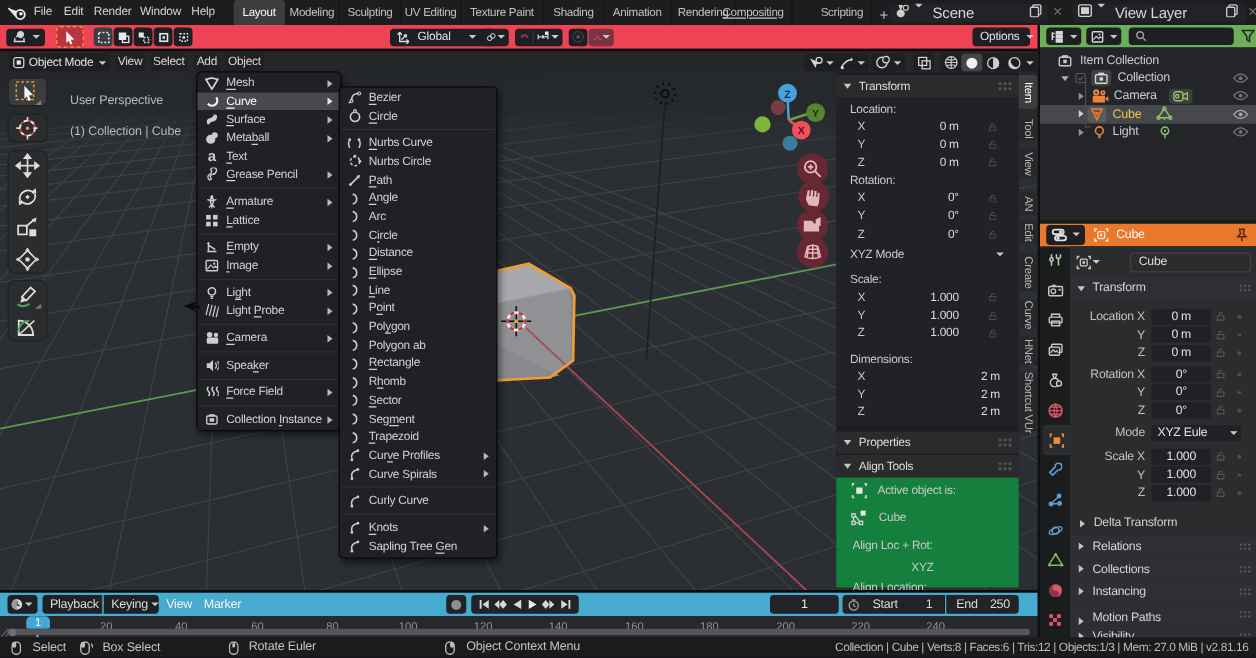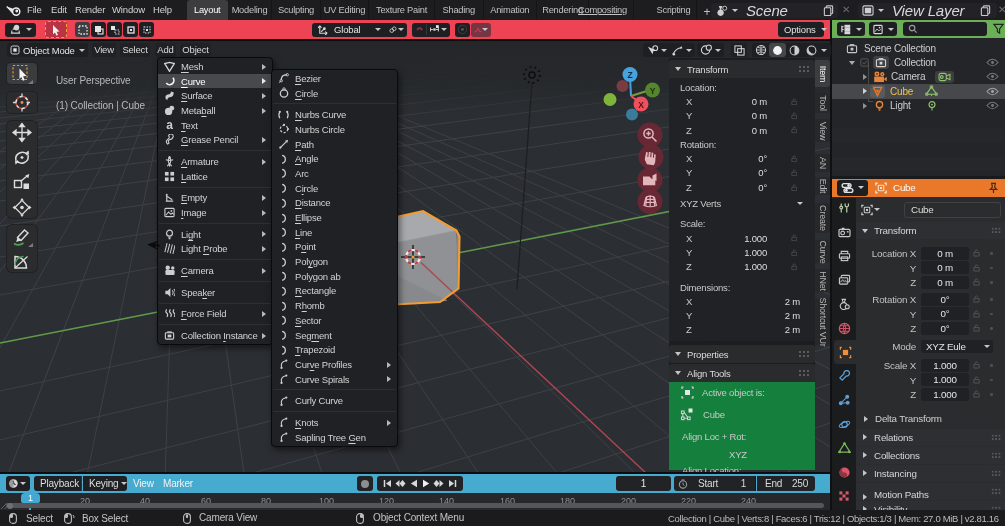--- a/index.html
+++ b/index.html
@@ -5,21 +5,21 @@
 *{margin:0;padding:0;box-sizing:border-box;}
 html,body{width:1005px;height:526px;overflow:hidden;background:#101013;}
 body{font-family:"Liberation Sans",sans-serif;position:relative;}
 .abs{position:absolute;}
 .row{display:flex;align-items:center;}
 
 #topbar{left:0;top:0;width:1005px;height:20px;background:#1d1d20;color:#d5d5d6;font-size:9.5px;letter-spacing:-0.15px;}
 #topbar .menu{position:absolute;top:4px;}
 .wstab{position:absolute;top:0;height:20px;font-size:9.3px;color:#c2c2c4;letter-spacing:-0.25px;text-align:center;padding-top:4.5px;border-right:1px solid #151517;white-space:nowrap;}
 .wstab.active{background:#3d3d40;color:#fdfdfd;border-right:0;border-radius:3px 3px 0 0;}
-.idfield{height:15px;background:#232327;border-radius:3px;display:flex;align-items:center;font-size:15px;color:#d8d8d8;font-style:italic;}
+.idfield{height:15px;background:#232327;border-radius:3px;display:flex;align-items:flex-start;font-size:12px;color:#d8d8d8;}
 
 #redbar{left:0;top:20px;width:830px;height:19px;background:#ee4255;display:flex;align-items:center;font-size:9.5px;letter-spacing:-0.15px;}
 .darkbtn{background:#1e1f22;border-radius:3px;height:14px;display:flex;align-items:center;color:#e3e3e3;white-space:nowrap;}
 
 #viewport{left:0;top:39px;width:830px;height:435px;background:#2b2e32;}
 #vphead{left:0;top:41px;width:830px;height:16px;color:#d9d9da;font-size:9.5px;letter-spacing:-0.2px;}
 .vpmenu{position:absolute;top:2px;height:14px;background:#202124;border-radius:3px;text-align:center;line-height:14px;}
 #vpinfo{left:56px;top:61px;color:#b7b8ba;font-size:10px;letter-spacing:-0.1px;}
 #vpinfo div{margin-bottom:7px;margin-top:14px;}
 
@@ -909,21 +909,21 @@
         </svg>
       </div>
 <div class="nrow">
         <span class="nlab">Z</span>
         <span class="nval">0°</span>
         <svg class="nlock" viewBox="0 0 8 9">
           <path d="M1,4 h6 v4 h-6z M2.5,4 v-1.5 a1.5,1.5 0 0 1 3,0" fill="none" stroke="#8a8a8c" stroke-width="1"></path>
         </svg>
       </div>
 <div class="nrow" style="margin-top:2px;">
-        <span style="margin-left:11px;">XYZ Verts</span>
+        <span style="margin-left:11px;">XYZ Mode</span>
         <span class="chev" style="position:absolute;right:12px;"></span>
       </div>
 <div class="nrow" style="margin-top:6px;">
         <span style="margin-left:11px;">Scale:</span>
       </div>
 <div class="nrow">
         <span class="nlab">X</span>
         <span class="nval">1.000</span>
         <svg class="nlock" viewBox="0 0 8 9">
           <path d="M1,4 h6 v4 h-6z M2.5,4 v-1.5 a1.5,1.5 0 0 1 3,0" fill="none" stroke="#8a8a8c" stroke-width="1"></path>
@@ -1054,21 +1054,21 @@
 </div>
 
 <div class="abs" id="outliner">
 <div style="height:3px;"></div>
 <div class="orow">
       <svg width="12" height="11" viewBox="0 0 13 12" style="margin-left:14px;">
         <rect x="1.5" y="3" width="10" height="7.5" rx="1" fill="none" stroke="#c8c8c9" stroke-width="1.2"></rect>
         <rect x="4" y="1.2" width="5" height="1.6" fill="#c8c8c9"></rect>
         <rect x="5" y="5.2" width="3" height="3" fill="#c8c8c9"></rect>
       </svg>
-      <span style="margin-left:6px;">Scene Collection</span>
+      <span style="margin-left:6px;">Item Collection</span>
     </div>
 <div class="orow">
       <span style="margin-left:17px;width:0;height:0;border-top:4px solid #ababad;border-left:3.5px solid transparent;border-right:3.5px solid transparent;"></span>
 <svg width="9" height="9" viewBox="0 0 11 11" style="margin-left:5px;opacity:.45;">
         <rect x="1" y="1" width="9" height="9" rx="1.5" fill="none" stroke="#9a9a9c" stroke-width="1.1"></rect>
         <path d="M3,5.5 l2,2 3,-3.6" fill="none" stroke="#9a9a9c" stroke-width="1.2"></path>
       </svg>
 <span style="margin-left:4px;background:#3f4042;border-radius:3px;padding:1px 2px;display:flex;">
         <svg width="12" height="11" viewBox="0 0 13 12">
           <rect x="1.5" y="3" width="10" height="7.5" rx="1" fill="none" stroke="#d5d5d6" stroke-width="1.2"></rect>
@@ -1477,20 +1477,20 @@
 <svg width="11" height="11" viewBox="0 0 11 11" style="margin-left:11px;">
       <rect x="0.6" y="0.6" width="6.8" height="9.8" rx="3.2" fill="none" stroke="#bdbdbe" stroke-width="1.1"></rect>
       <rect x="0.6" y="0.6" width="3.4" height="4.5" rx="1.6" fill="#bdbdbe"></rect>
       <path d="M9,2 a4,4 0 0 1 1,3" fill="none" stroke="#bdbdbe" stroke-width="1"></path>
     </svg>
 <span style="margin-left:7px;">Box Select</span>
 <svg width="8" height="11" viewBox="0 0 8 11" style="position:absolute;left:183px;">
       <rect x="0.6" y="0.6" width="6.8" height="9.8" rx="3.2" fill="none" stroke="#bdbdbe" stroke-width="1.1"></rect>
       <rect x="2.9" y="1.4" width="2.2" height="3.6" rx="1" fill="#bdbdbe"></rect>
     </svg>
-<span style="position:absolute;left:199px;top:2px;">Camera View</span>
+<span style="position:absolute;left:199px;top:2px;">Rotate Euler</span>
 <svg width="8" height="11" viewBox="0 0 8 11" style="position:absolute;left:356px;">
       <rect x="0.6" y="0.6" width="6.8" height="9.8" rx="3.2" fill="none" stroke="#bdbdbe" stroke-width="1.1"></rect>
       <rect x="4" y="0.6" width="3.4" height="4.5" rx="1.6" fill="#bdbdbe"></rect>
     </svg>
 <span style="position:absolute;left:373px;top:2px;">Object Context Menu</span>
 <span style="position:absolute;left:668px;top:2.5px;color:#bcbcbd;font-size:9.5px;letter-spacing:-0.32px;white-space:nowrap;">Collection | Cube | Verts:8 | Faces:6 | Tris:12 | Objects:1/3 | Mem: 27.0 MiB | v2.81.16</span>
 </div>
 
 </body></html>

